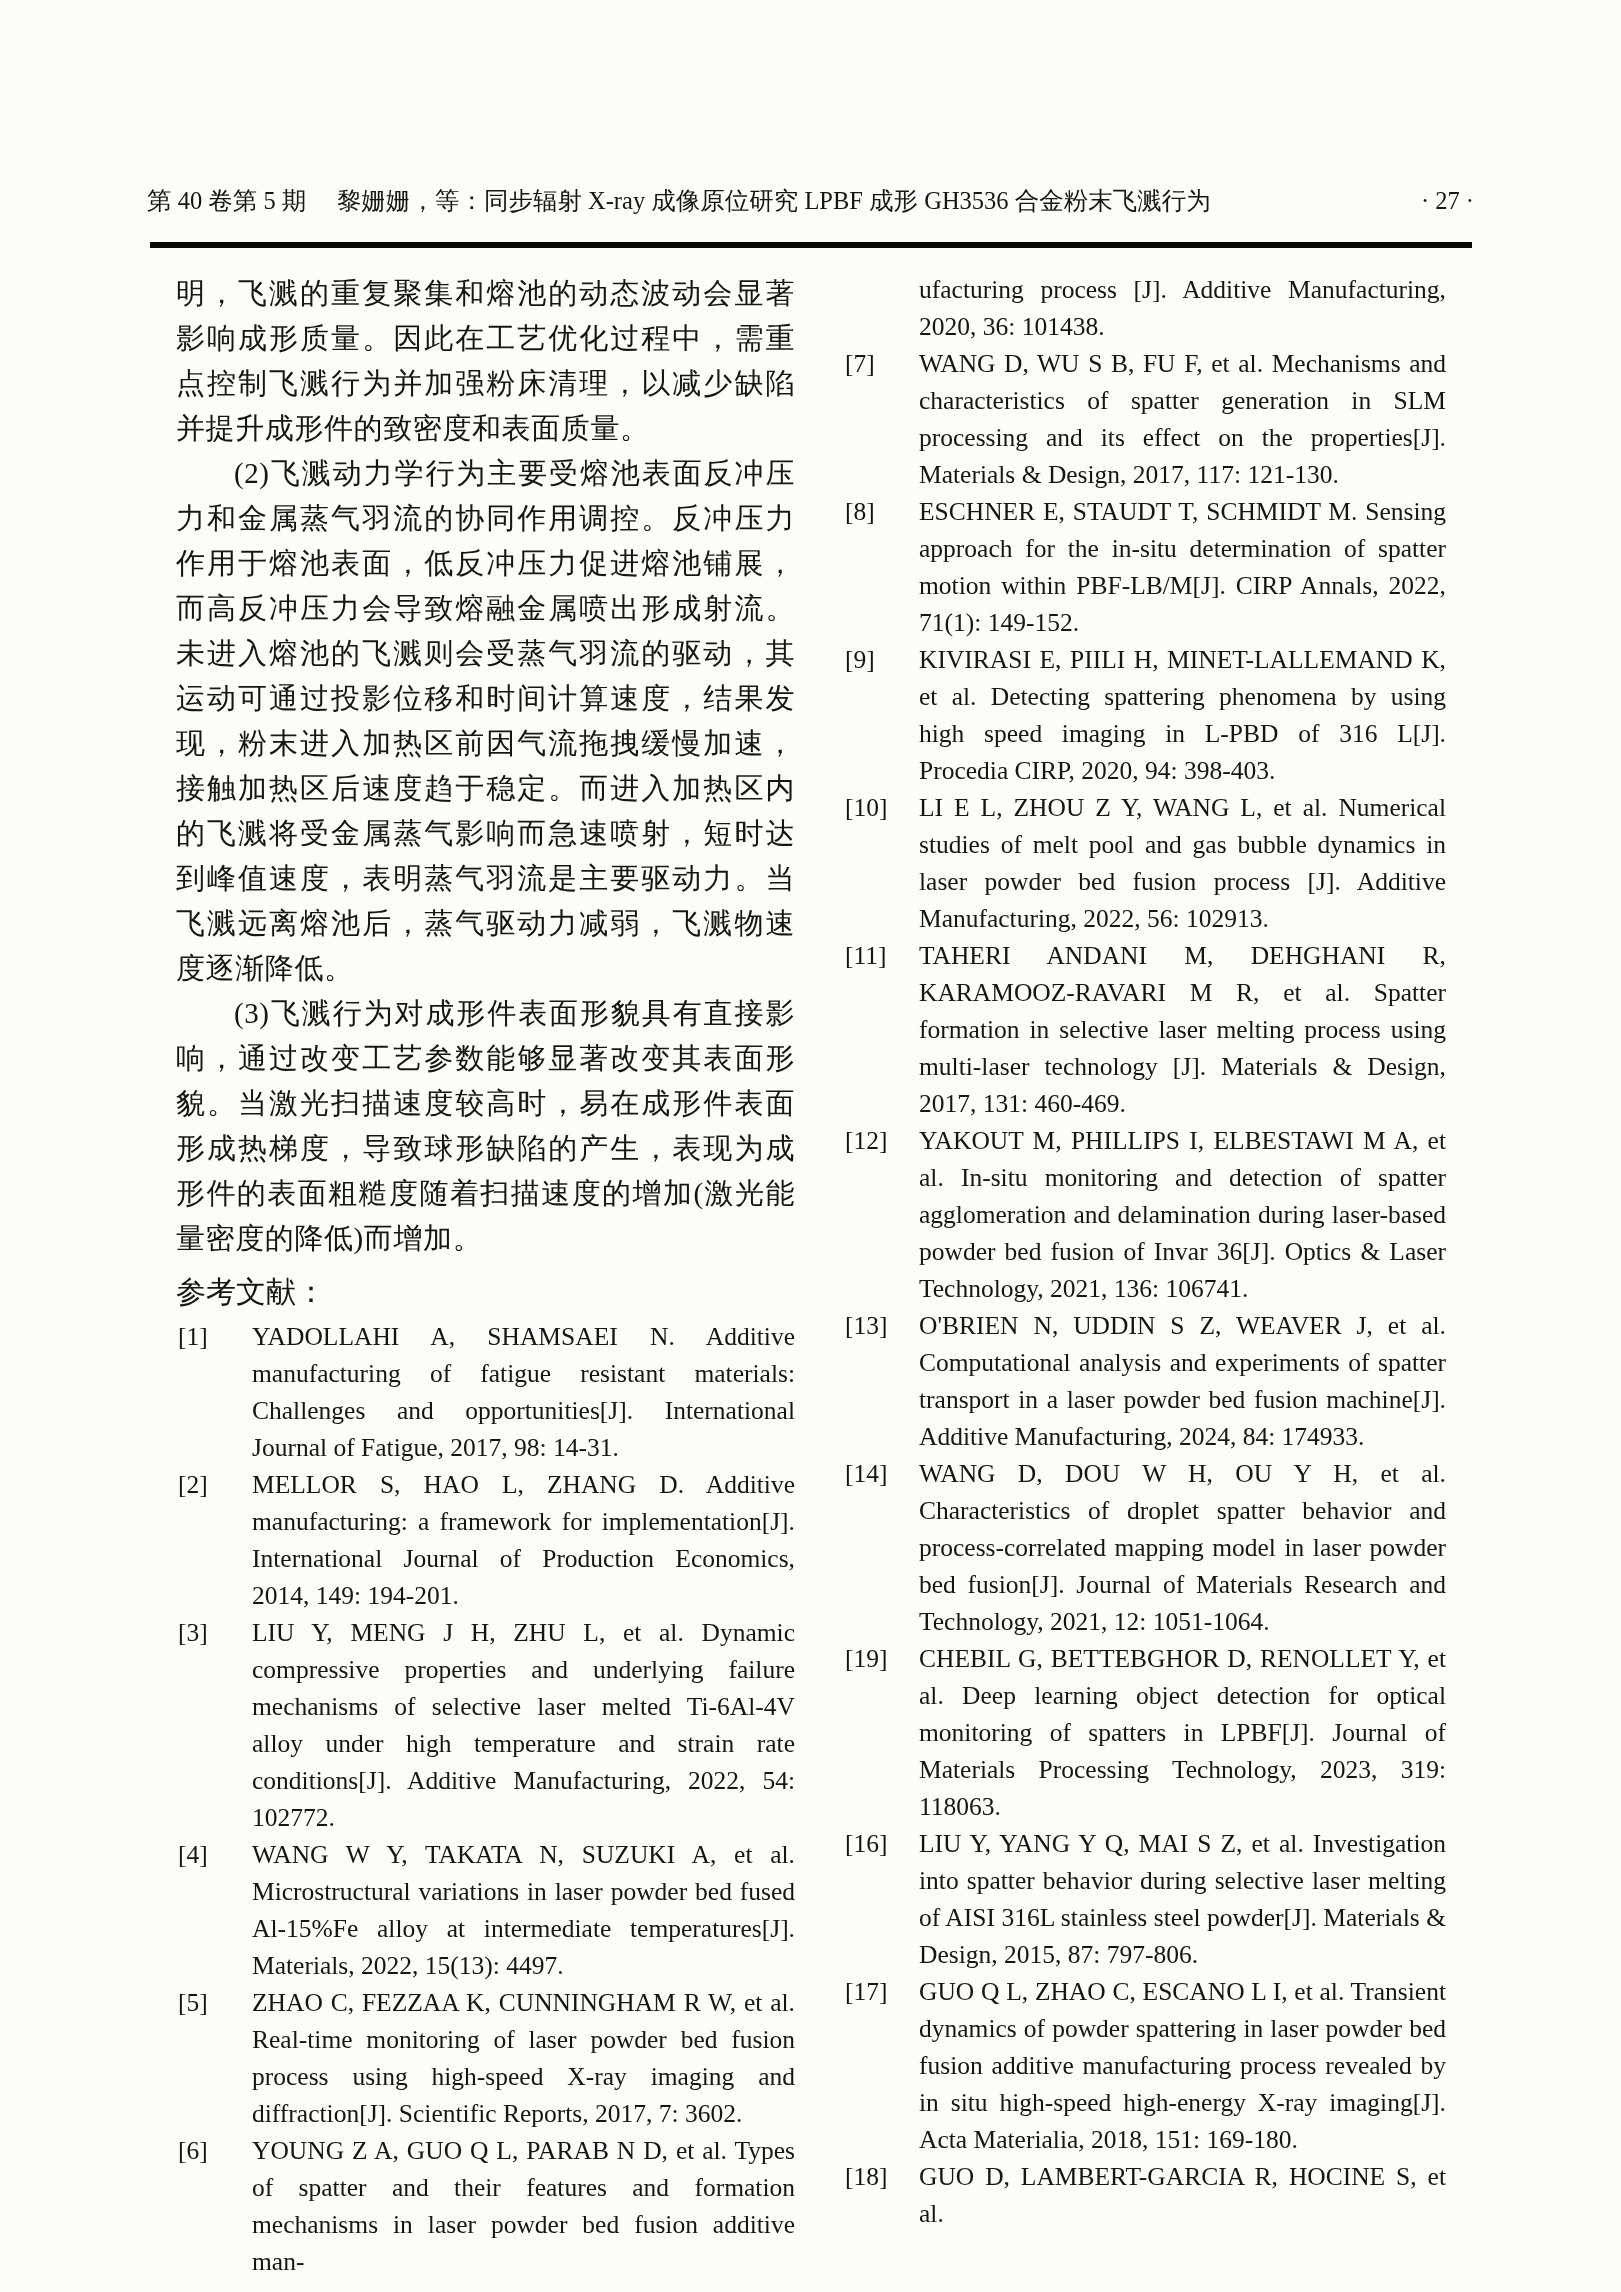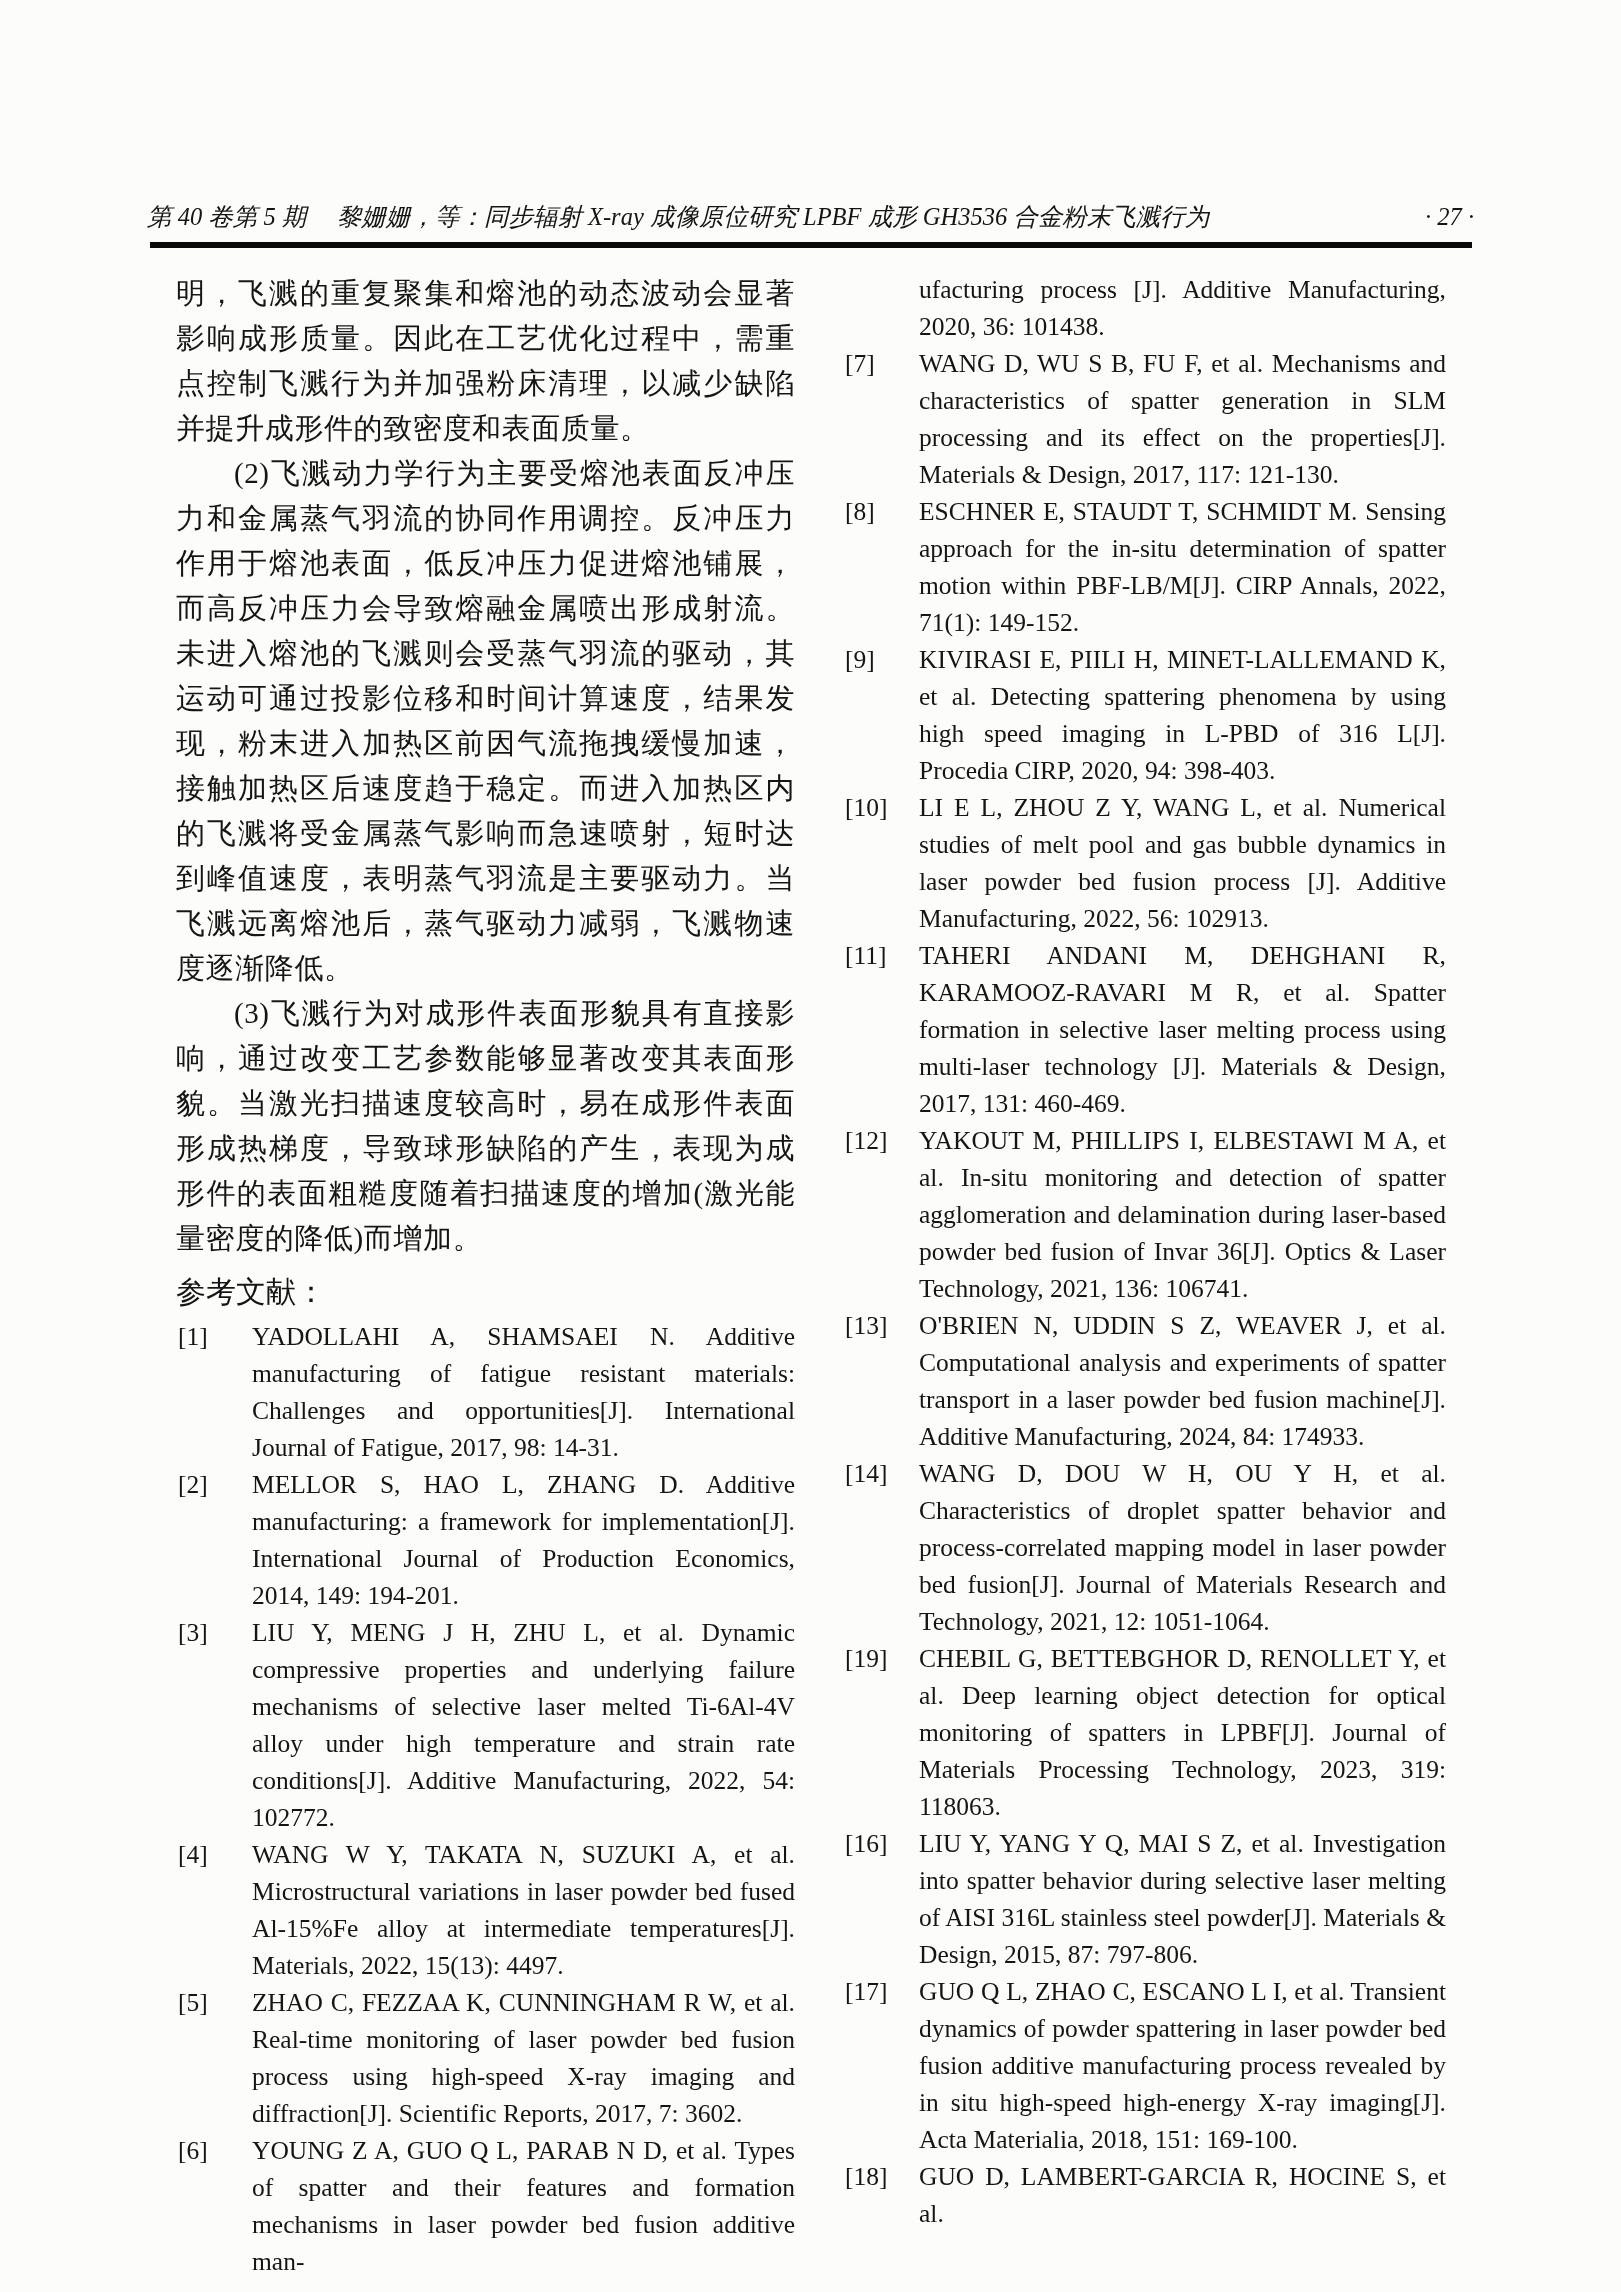--- a/index.html
+++ b/index.html
@@ -8,23 +8,23 @@
     position:relative;
     width:1621px;height:2293px;
     margin:0 auto;
     background:#fcfcfa;
     color:#151515;
     font-family:"Liberation Serif","DejaVu Serif",serif;
     overflow:hidden;
   }
   
   .running-head{
-    position:absolute;top:202px;left:147px;right:147px;
+    position:absolute;top:186px;left:147px;right:147px;
     display:flex;justify-content:space-between;align-items:baseline;
-    font-size:24.5px;line-height:29px;white-space:nowrap;font-style:italic;
+    font-size:24.5px;line-height:29px;white-space:nowrap;
   }
   .head-rule{
     position:absolute;top:242px;left:150px;right:149px;
     height:5.9px;background:#0a0a0a;
   }
   
   .body-cols{
     position:absolute;top:271px;left:176px;right:166px;
     display:flex;
   }
@@ -176,21 +176,21 @@
             <span>CHEBIL G, BETTEBGHOR D, RENOLLET Y, et al. Deep learning object detection for optical monitoring of spatters in LPBF[J]. Journal of Materials Processing Technology, 2023, 319: 118063.</span>
           </li>
 
           <li class="ref-item">
             <span class="ref-label">[16]</span>
             <span>LIU Y, YANG Y Q, MAI S Z, et al. Investigation into spatter behavior during selective laser melting of AISI 316L stainless steel powder[J]. Materials &amp; Design, 2015, 87: 797-806.</span>
           </li>
 
           <li class="ref-item">
             <span class="ref-label">[17]</span>
-            <span>GUO Q L, ZHAO C, ESCANO L I, et al. Transient dynamics of powder spattering in laser powder bed fusion additive manufacturing process revealed by in situ high-speed high-energy X-ray imaging[J]. Acta Materialia, 2018, 151: 169-100.</span>
+            <span>GUO Q L, ZHAO C, ESCANO L I, et al. Transient dynamics of powder spattering in laser powder bed fusion additive manufacturing process revealed by in situ high-speed high-energy X-ray imaging[J]. Acta Materialia, 2018, 151: 169-180.</span>
           </li>
 
           <li class="ref-item">
             <span class="ref-label">[18]</span>
             <span>GUO D, LAMBERT-GARCIA R, HOCINE S, et al.</span>
           </li>
         </ol>
     </div>
 
   </div>

